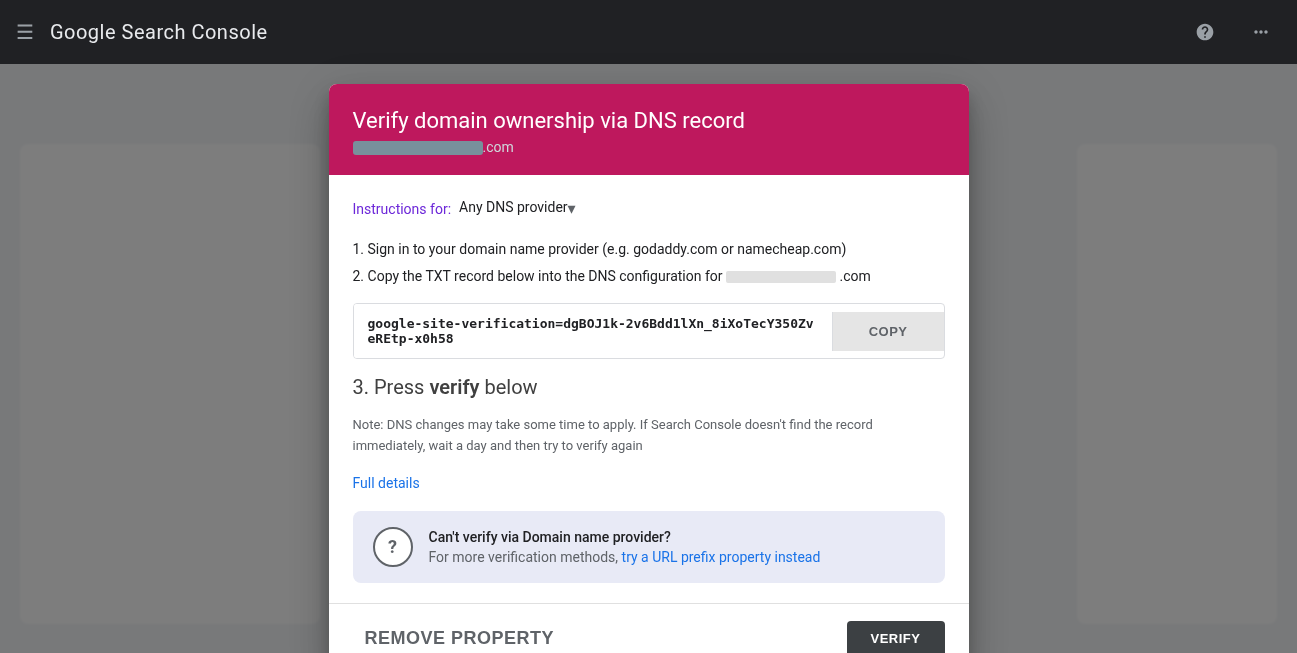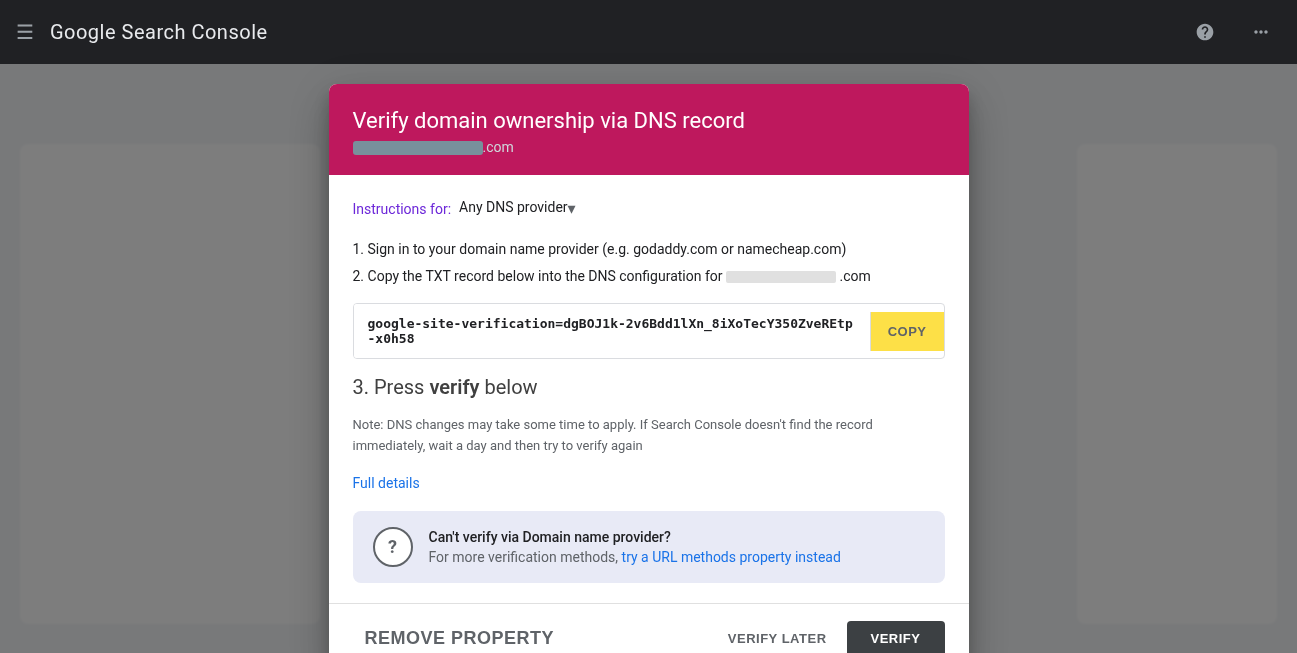--- a/index.html
+++ b/index.html
@@ -216,24 +216,24 @@
       flex: 1;
       padding: 12px 14px;
       font-size: 13px;
       color: #202124;
       font-family: monospace;
       word-break: break-all;
       background: #fff;
       font-weight: bold;
     }
     .copy-btn {
-      background: #fde047;
+      background: #e5e5e5;
       border: none;
       border-left: 1px solid #dadce0;
-      padding: 12px 17px;
+      padding: 12px 36px;
       font-size: 13px;
       font-weight: 600;
       color: #5f6368;
       letter-spacing: 0.5px;
       cursor: pointer;
       height: 100%;
       white-space: nowrap;
     }
 
     .step3-text {
@@ -449,31 +449,30 @@
 
       
       <a class="full-details-link">Full details</a>
 
       
       <div class="cant-verify-box">
         <div class="cant-verify-icon">?</div>
         <div class="cant-verify-text">
           <div class="cant-verify-title">Can't verify via Domain name provider?</div>
           <div class="cant-verify-desc">
-            <span>For more verification methods, </span><a>try a URL methods property instead</a>
+            <span>For more verification methods, </span><a>try a URL prefix property instead</a>
           </div>
         </div>
       </div>
 
     </div>
 
     <div class="modal-footer">
       <div class="footer-left">
         <button class="remove-btn">REMOVE PROPERTY</button>
       </div>
       <div class="footer-right">
-        <button class="verify-later-btn">VERIFY LATER</button>
         <button class="verify-btn">VERIFY</button>
       </div>
     </div>
 
   </div>
 </div>
 
 </body></html>

